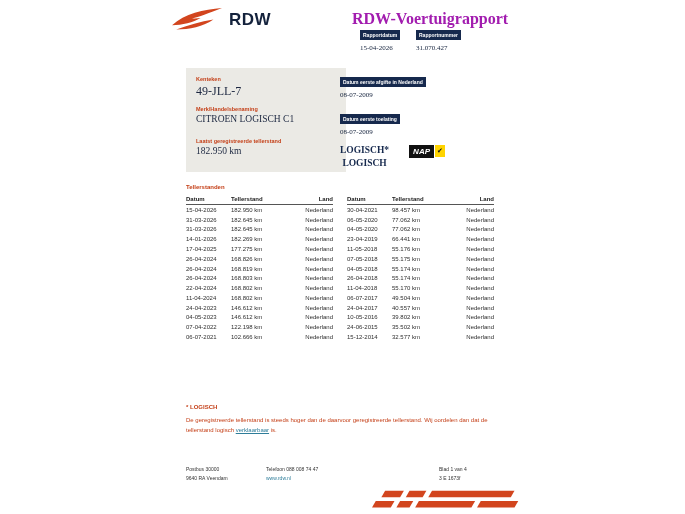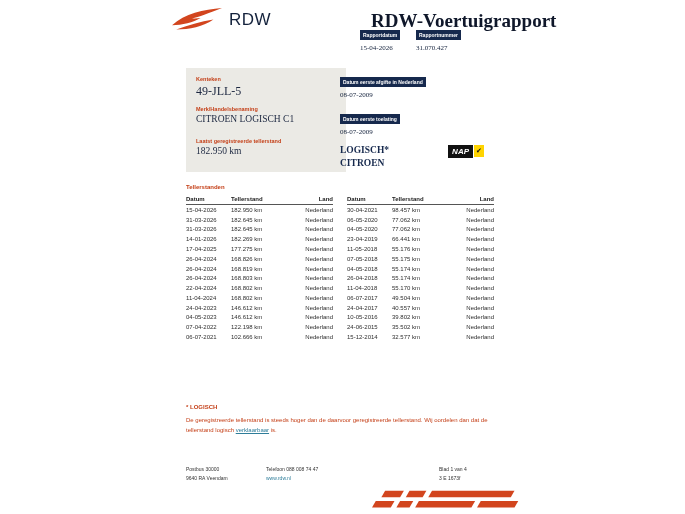--- a/index.html
+++ b/index.html
@@ -2,23 +2,23 @@
 <html><head>
 <meta charset="utf-8">
 <style>
   html,body { margin:0; padding:0; background:#ffffff; }
   .page { position:relative; width:685px; height:514px; background:#ffffff;
           font-family:"Liberation Serif", serif; overflow:hidden; }
 
   
   .logo { position:absolute; left:172px; top:8px; display:flex; align-items:center; gap:7px; }
   .logo svg { display:block; }
-  .logo-text { font-family:"Liberation Sans", sans-serif; font-weight:normal; font-size:17px;
+  .logo-text { font-family:"Liberation Sans", sans-serif; font-weight:bold; font-size:17px;
                color:#14223C; letter-spacing:0.5px; }
-  .title { position:absolute; left:371px; top:10px; color:#0f172a; font-weight:bold; font-size:19px; }
+  .title { position:absolute; left:352px; top:10px; color:#a21caf; font-weight:bold; font-size:16px; }
 
   .meta { position:absolute; left:360px; top:30px; display:flex; gap:10px; }
   .meta-col { display:flex; flex-direction:column; gap:4px; width:46px; }
   .chip { background:#16294D; color:#ffffff; font-family:"Liberation Sans", sans-serif;
           font-size:5px; font-weight:bold; padding:2px 3px; display:inline-block; width:max-content; }
   .meta-val { font-size:7px; color:#14223C; }
 
   
   .vehicle-box { position:absolute; left:186px; top:68px; width:160px; height:104px;
                  background:#EBEAE5; padding:8px 10px; box-sizing:border-box; }
@@ -26,25 +26,25 @@
             font-size:5.5px; margin-top:7px; }
   .olabel.first { margin-top:0; }
   .olabel.sp { margin-top:12px; }
   .bigval { font-size:12px; color:#1C2740; margin-top:2px; }
   .medval { font-size:9.5px; color:#1C2740; margin-top:2px; width:100px; line-height:1.25; }
 
   
   .reg-col { position:absolute; left:340px; top:70px; width:175px; }
   .reg-col .chip { margin-bottom:4px; }
   .reg-val { font-size:7px; color:#14223C; margin-bottom:8px; }
-  .oordeel-row { display:flex; gap:20px; margin-top:8px; align-items:flex-start; }
+  .oordeel-row { display:flex; gap:20px; margin-top:8px; align-items:flex-start;text-align:center; }
   .oordeel { color:#16294D; font-weight:bold; font-size:9.5px; line-height:1.35; }
   .nap { display:flex; align-items:flex-start; margin-top:1px; }
   .nap-black { background:#111111; color:#ffffff; font-family:"Liberation Sans", sans-serif;
-               font-weight:bold; font-style:italic; font-size:8px; padding:2px 4px;margin-left:39px; }
+               font-weight:bold; font-style:italic; font-size:8px; padding:2px 4px; }
   .nap-check { background:#FFD400; color:#111111; font-size:7px; padding:2px 2px; margin-left:1px;
                font-family:"Liberation Sans", sans-serif; }
 
   
   .tables { position:absolute; left:186px; top:184px; width:308px; }
   .tbl-title { color:#C43F17; font-weight:bold; font-family:"Liberation Sans", sans-serif;
                font-size:6px; margin-bottom:5px; }
   .tbl-wrap { display:flex; gap:14px; }
   .miniTable { border-collapse:collapse; width:147px; font-size:6px; color:#2F2F2F;
                font-family:"Liberation Sans", sans-serif; table-layout:fixed; }
@@ -95,36 +95,36 @@
       <span class="meta-val">15-04-2026</span>
     </div>
     <div class="meta-col">
       <span class="chip">Rapportnummer</span>
       <span class="meta-val">31.070.427</span>
     </div>
   </div>
 
   <div class="vehicle-box">
     <div class="olabel first">Kenteken</div>
-    <div class="bigval">49-JLL-5</div>
+    <div class="bigval">49-JLL-7</div>
     <div class="olabel">Merk/Handelsbenaming</div>
     <div class="medval">CITROEN LOGISCH C1</div>
     <div class="olabel sp">Laatst geregistreerde tellerstand</div>
     <div class="medval">182.950 km</div>
   </div>
 
   <div class="reg-col">
     <div><span class="chip">Datum eerste afgifte in Nederland</span></div>
     <div class="reg-val">08-07-2009</div>
     <div><span class="chip">Datum eerste toelating</span></div>
     <div class="reg-val">08-07-2009</div>
     <div class="oordeel-row">
       <div class="oordeel">
         <div>LOGISCH*</div>
-        <div>CITROEN</div>
+        <div>LOGISCH</div>
       </div>
       <div class="nap">
         <span class="nap-black">NAP</span>
         <span class="nap-check">✔</span>
       </div>
     </div>
   </div>
 
   <div class="tables">
     <div class="tbl-title">Tellerstanden</div>

